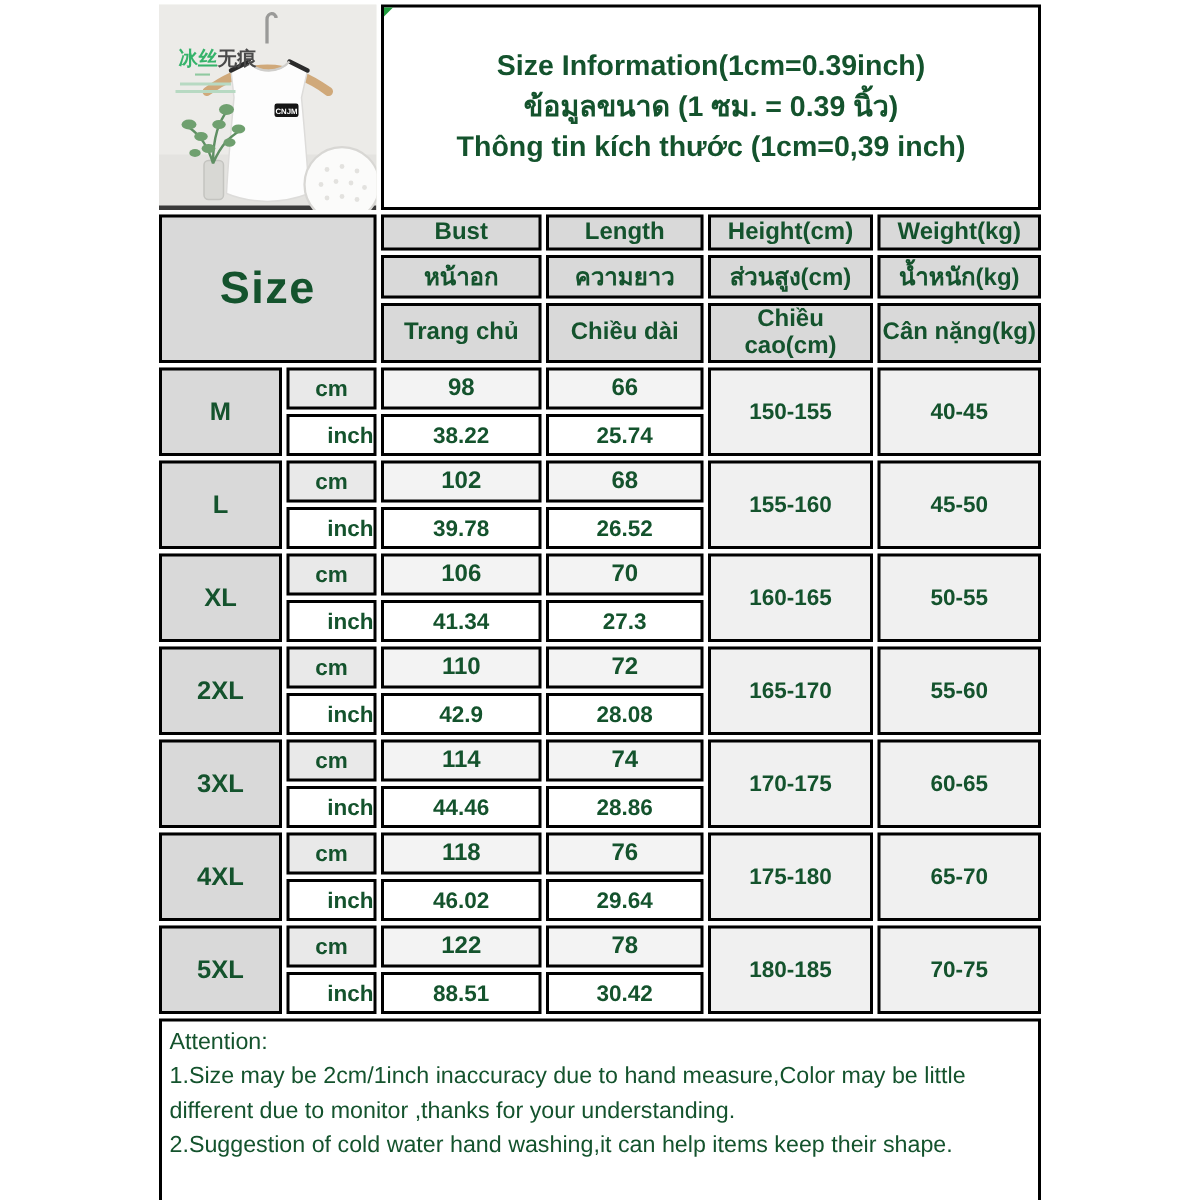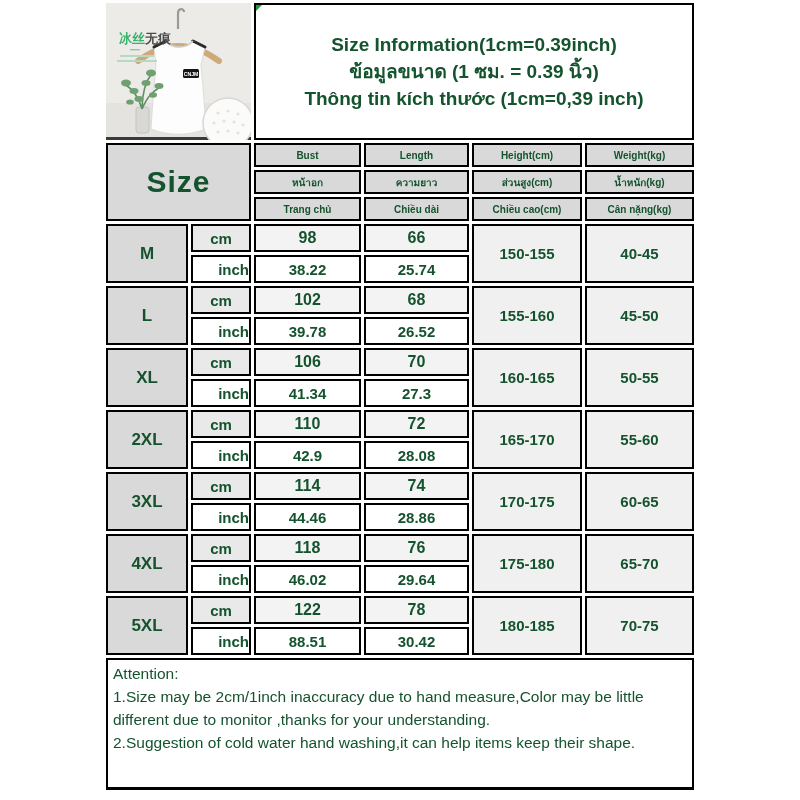--- a/index.html
+++ b/index.html
@@ -5,21 +5,21 @@
   html,body{margin:0;padding:0;background:#fff;}
   .sheet{position:relative;width:800px;height:800px;background:#fff;overflow:hidden;
          font-family:"Liberation Sans","DejaVu Sans",sans-serif;color:#14532d;}
   .content{position:absolute;left:103px;top:0;width:594px;}
   table.size-table{border-collapse:separate;border-spacing:3px;table-layout:fixed;width:594px;}
   td{border:2px solid #000;box-sizing:border-box;text-align:center;vertical-align:middle;
      padding:0;font-weight:bold;overflow:hidden;}
   
   td.image-cell{height:137px;border:none;padding:0;background:#ecebe8;}
   td.title-cell{height:137px;background:#fff;position:relative;}
-  td.hdr{height:24px;font-size:10px;background:#d9d9d9;}
+  td.hdr{height:24px;font-size:16px;background:#d9d9d9;}
   td.size-cell{background:#d9d9d9;font-size:30px;letter-spacing:1px;}
   td.letter{background:#d9d9d9;font-size:17px;}
   td.unit-cm{height:28px;background:#e9e9e9;font-size:15px;}
   td.unit-inch{height:16px;background:#ffffff;font-size:15px;text-align:right;}
   td.val-cm{height:28px;background:#f3f3f3;font-size:16px;text-align:center;}
   td.val-inch{height:28px;background:#ffffff;font-size:15px;}
   td.merged{background:#f0f0f0;font-size:15px;}
   td.attention-cell{height:132px;background:#fff;text-align:left;vertical-align:top;
      font-weight:normal;font-size:15.5px;line-height:23px;padding:2px 5px;
      border-bottom-width:3px;}

